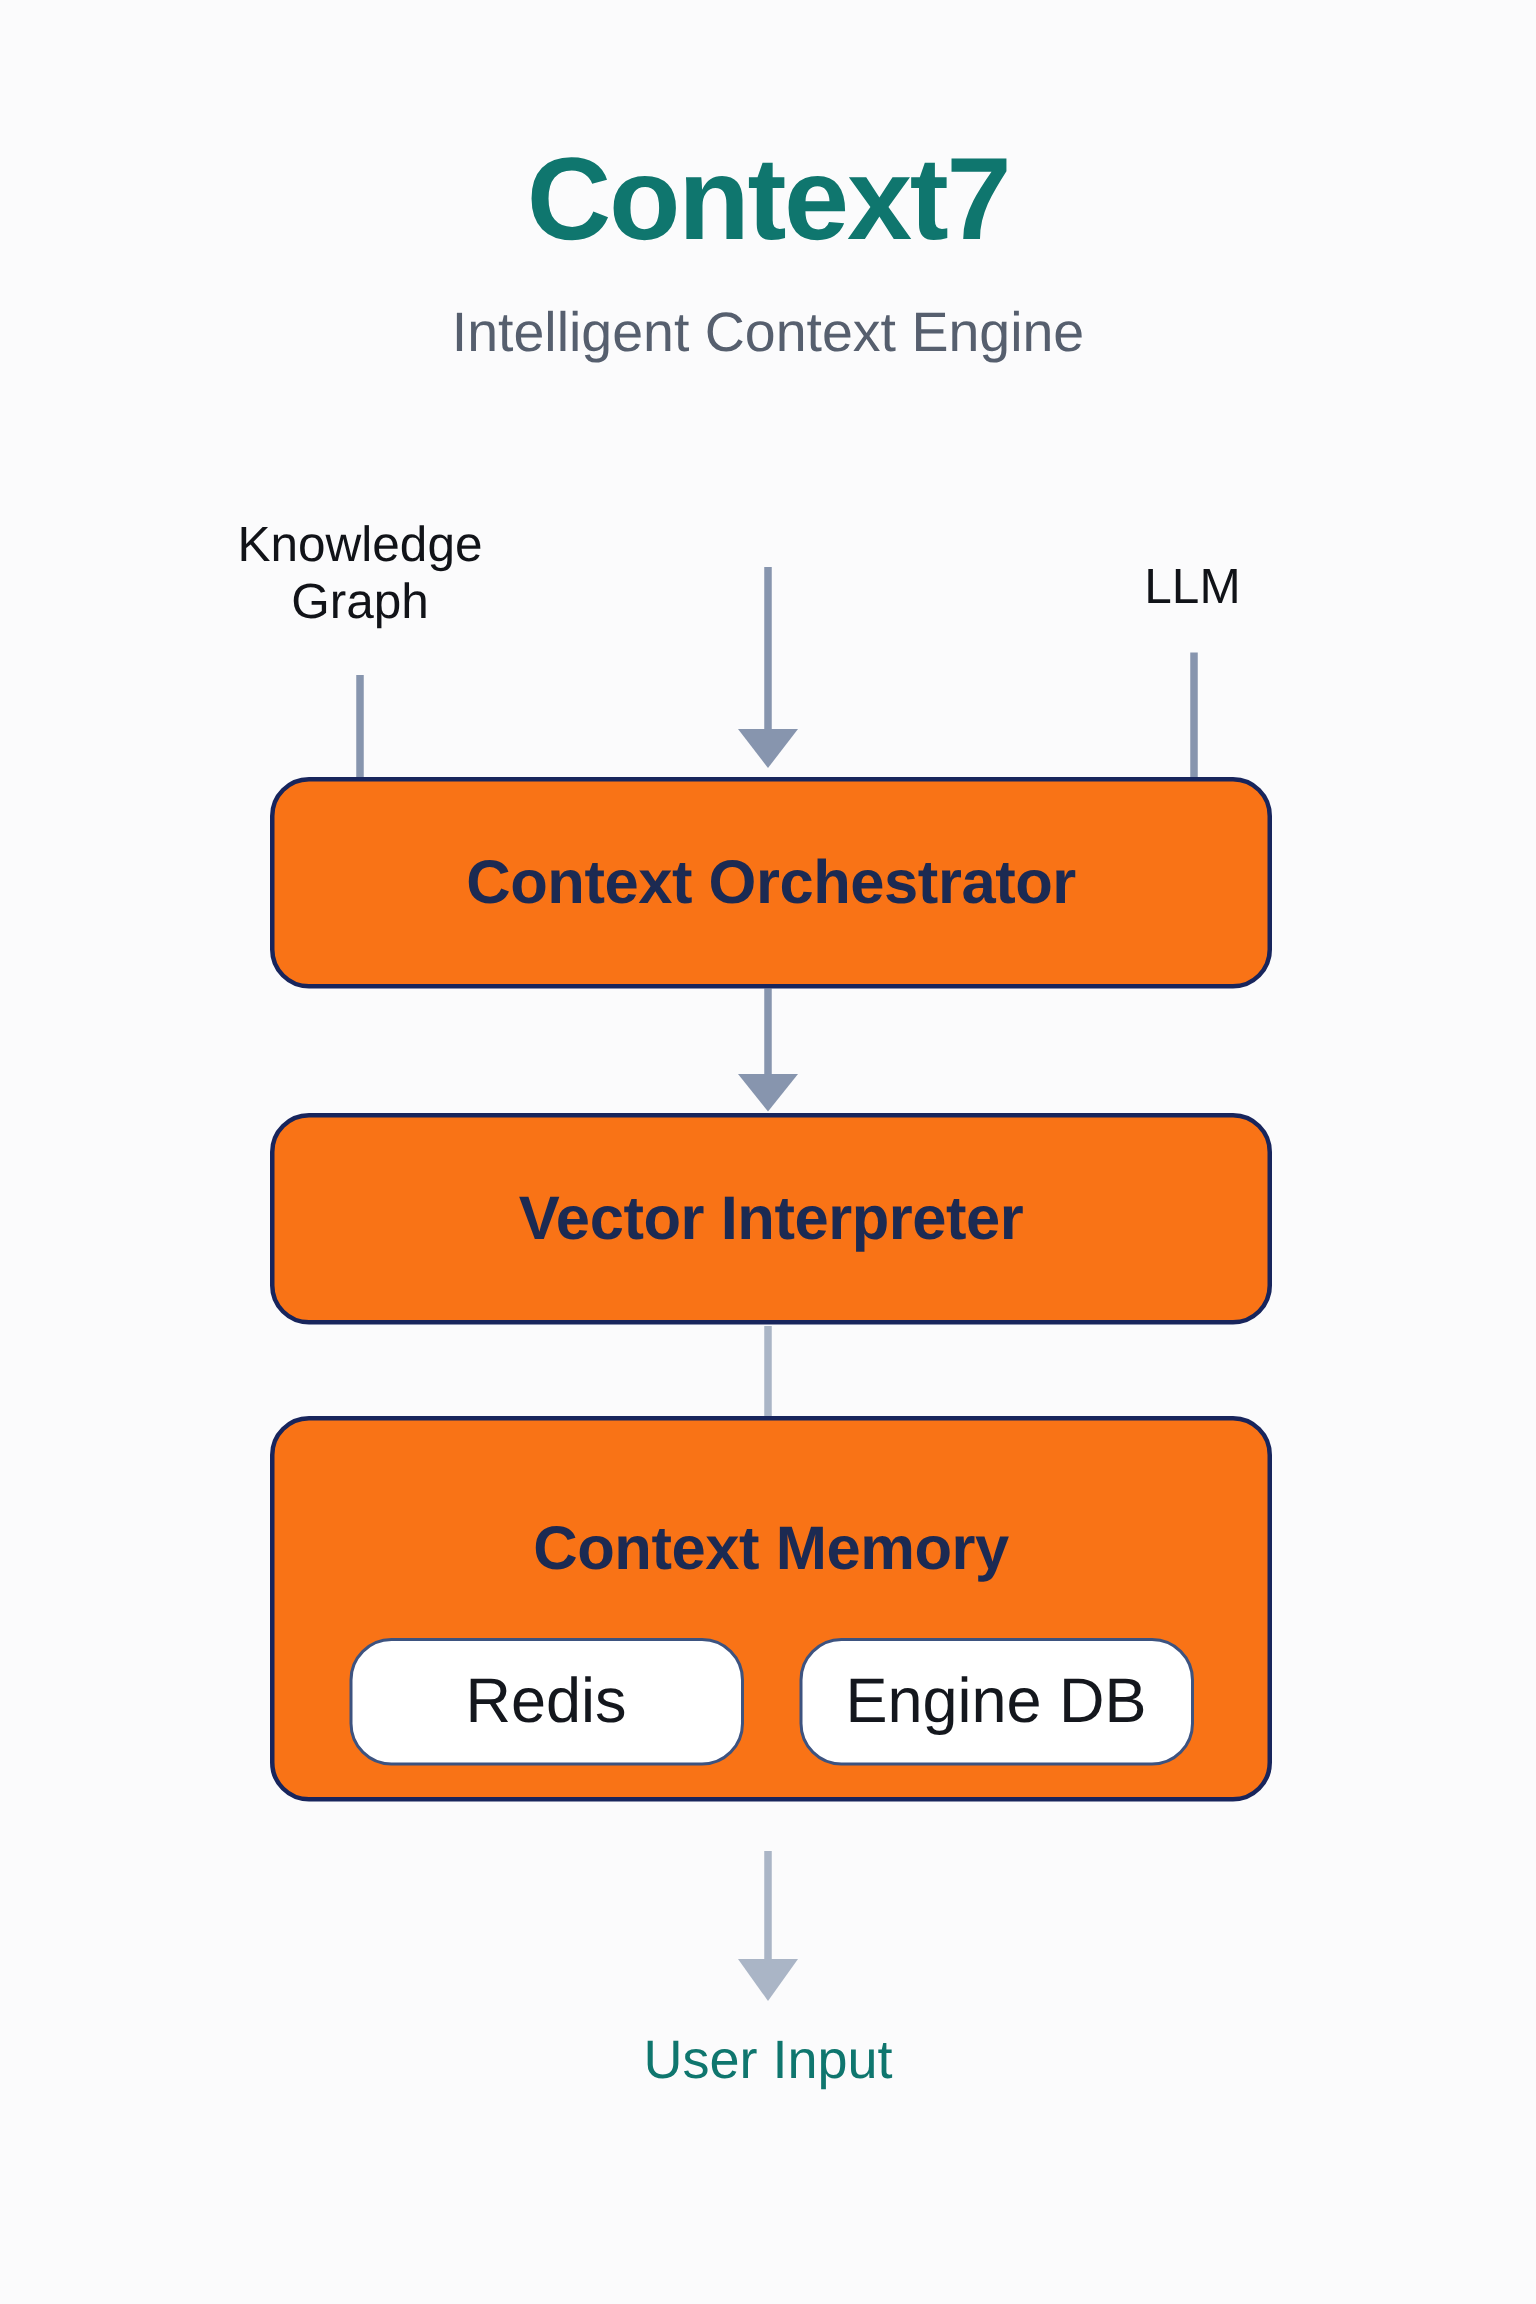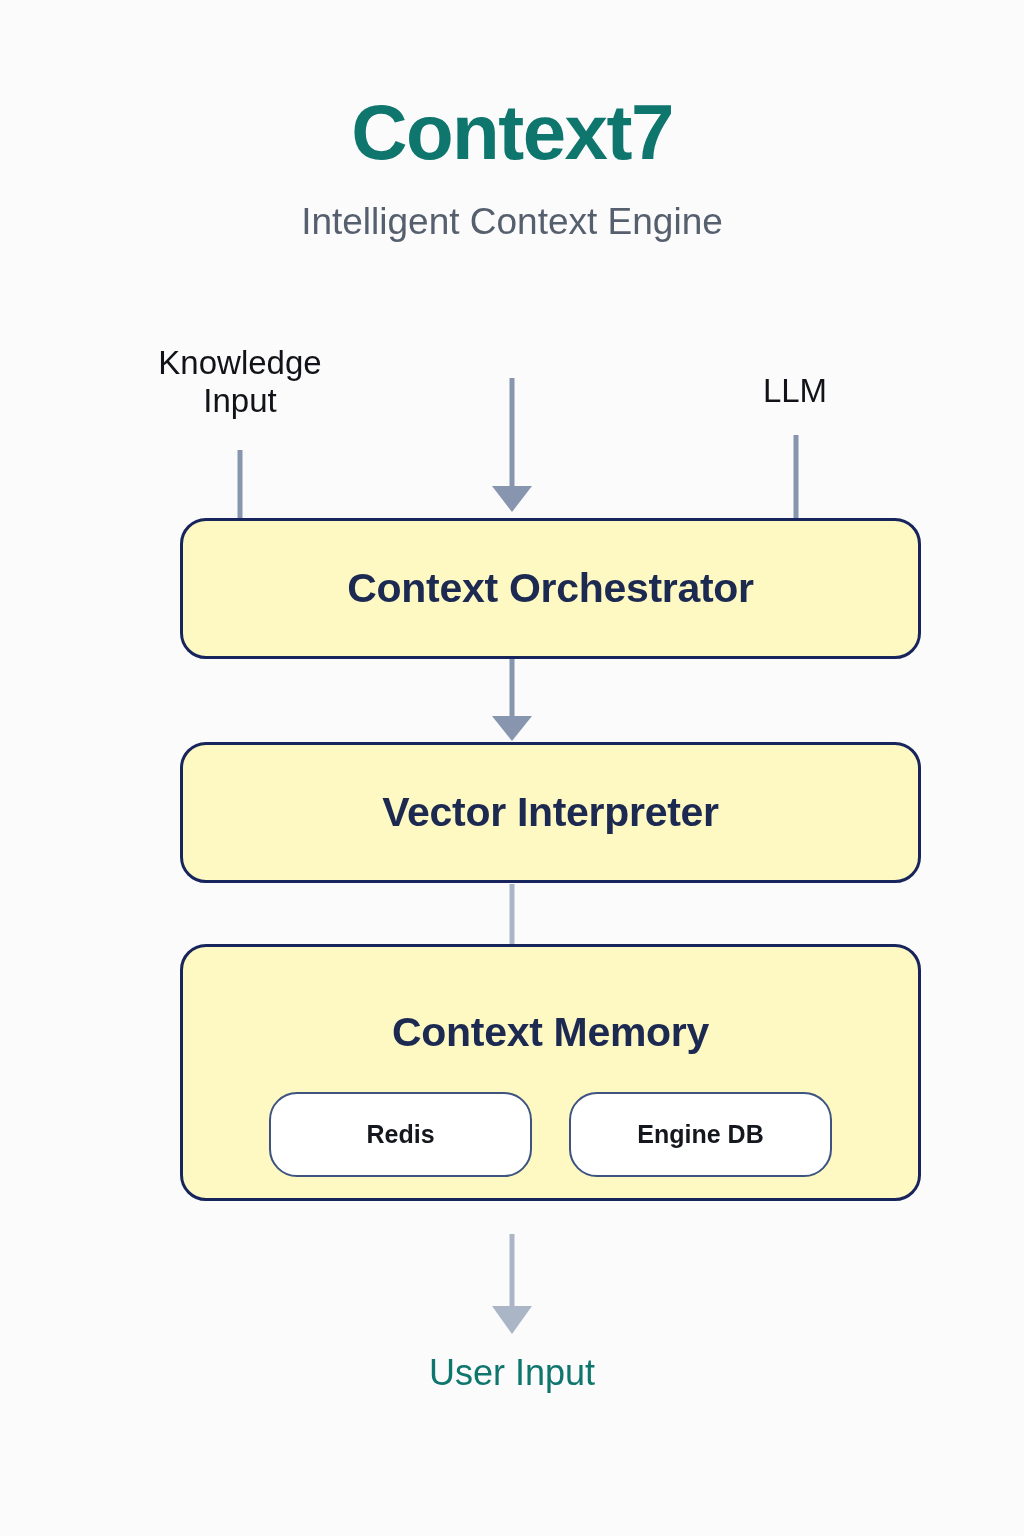--- a/index.html
+++ b/index.html
@@ -73,23 +73,23 @@
     top: 0;
     width: 1024px;
     height: 1536px;
     pointer-events: none;
   }
 
   
   .node-box {
     position: absolute;
     left: 180px;
-    width: 741px;
+    width: 668px;
     box-sizing: border-box;
-    background: #fef9c3;
+    background: #f97316;
     border: 3px solid #18255c;
     border-radius: 26px;
     display: flex;
     flex-direction: column;
     align-items: center;
     justify-content: center;
   }
   #box-orchestrator { top: 518px; height: 141px; }
   #box-interpreter  { top: 742px; height: 141px; }
   #box-memory       { top: 944px; height: 257px; justify-content: center; }
@@ -113,22 +113,22 @@
   .chip {
     background: #ffffff;
     border: 2.5px solid #3d5380;
     border-radius: 28px;
     width: 263px;
     height: 85px;
     box-sizing: border-box;
     display: flex;
     align-items: center;
     justify-content: center;
-    font-size: 25px;
-    font-weight: 700;
+    font-size: 42px;
+    font-weight: 400;
     color: #14171d;
   }
 
   
   #label-user-input {
     position: absolute;
     left: 0;
     right: 0;
     top: 1352px;
     text-align: center;
@@ -139,21 +139,21 @@
 </style>
 </head>
 <body>
 
 <div id="diagram-root">
 
   <div class="title">Context7</div>
   <div class="subtitle">Intelligent Context Engine</div>
 
   <div class="ext-label" id="label-knowledge-graph">Knowledge
-Input</div>
+Graph</div>
 
   <div class="ext-label" id="label-llm">LLM</div>
 
   <svg id="connectors" viewBox="0 0 1024 1536">
 
     <line x1="240" y1="450" x2="240" y2="519" stroke="#8795ae" stroke-width="5"></line>
 
     <line x1="512" y1="378" x2="512" y2="492" stroke="#8795ae" stroke-width="5"></line>
     <polygon points="512,512 492,486 532,486" fill="#8795ae"></polygon>
 

